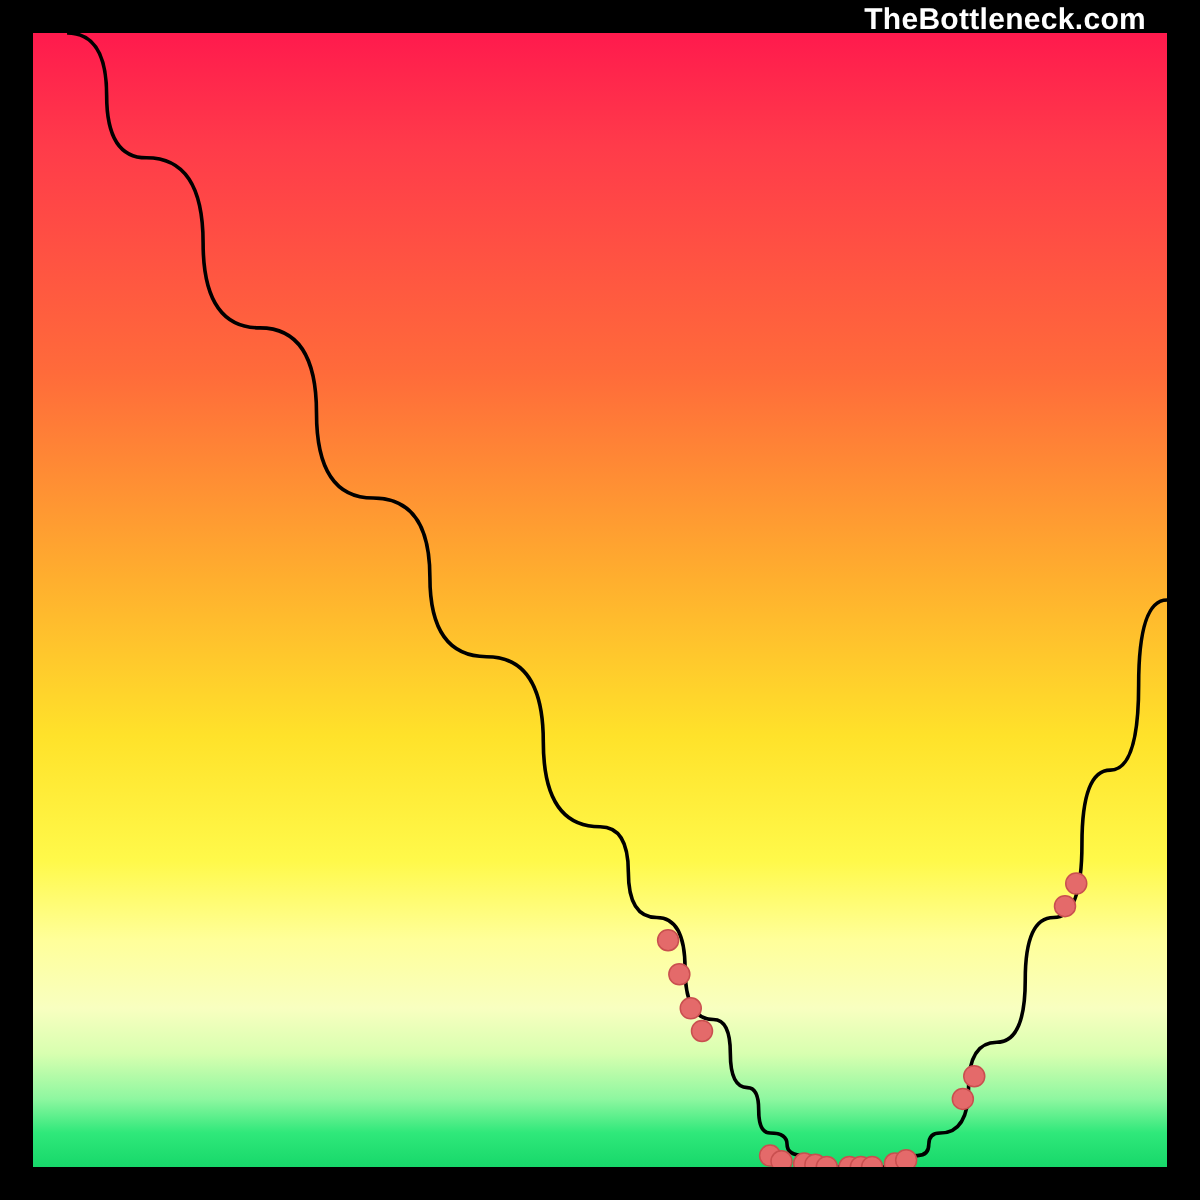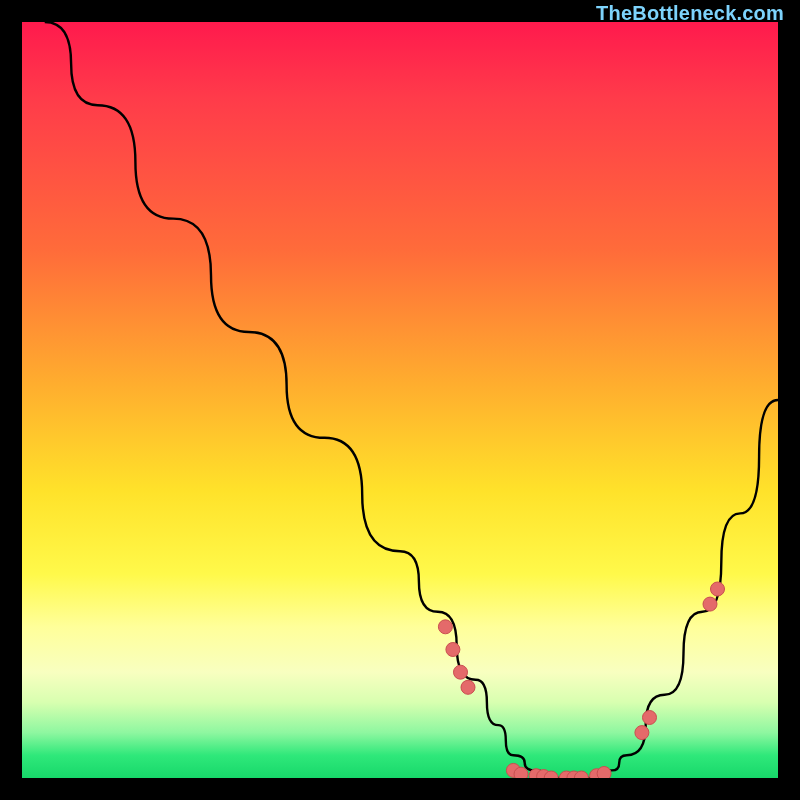--- a/index.html
+++ b/index.html
@@ -38,22 +38,22 @@
       #f8ffc0 86%,
       #d8ffb0 90%,
       #8ef7a0 94%,
       #2fe87a 97%,
       #17d86a 100%
     );
   }
   .watermark {
     position: absolute;
     top: 2px;
-    right: 16px;
-    color: #7dd3fc;
+    right: 36px;
+    color: #ffffff;
     font-size: 20px;
     font-weight: 600;
     letter-spacing: 0.2px;
     user-select: none;
     margin-left: 12px;
   }
   svg.curve {
     position: absolute;
     top: 0;
     left: 0;

